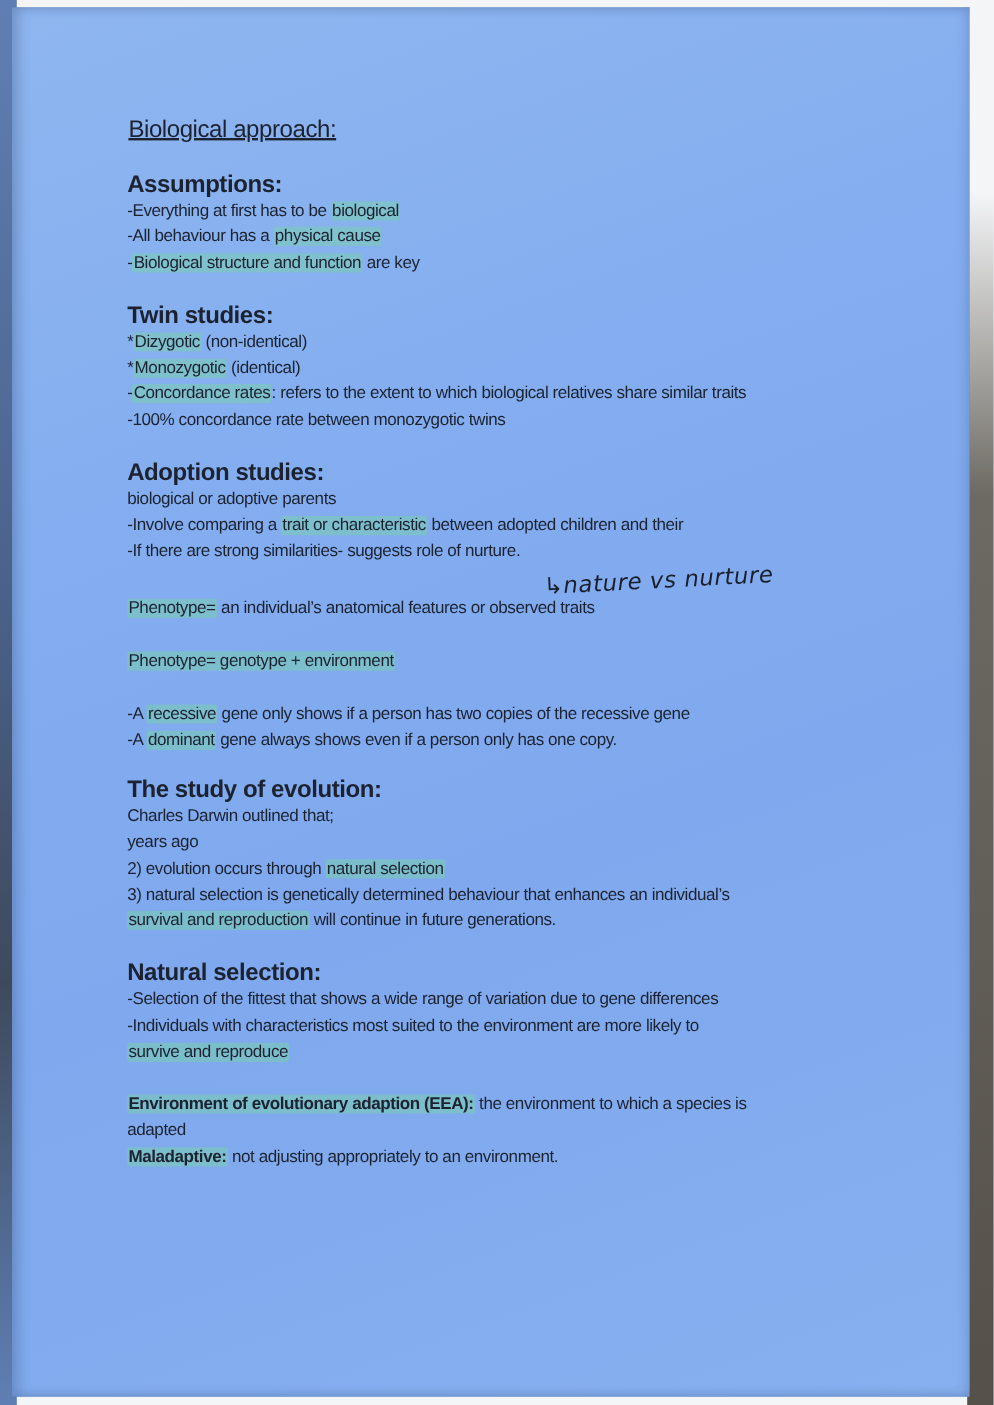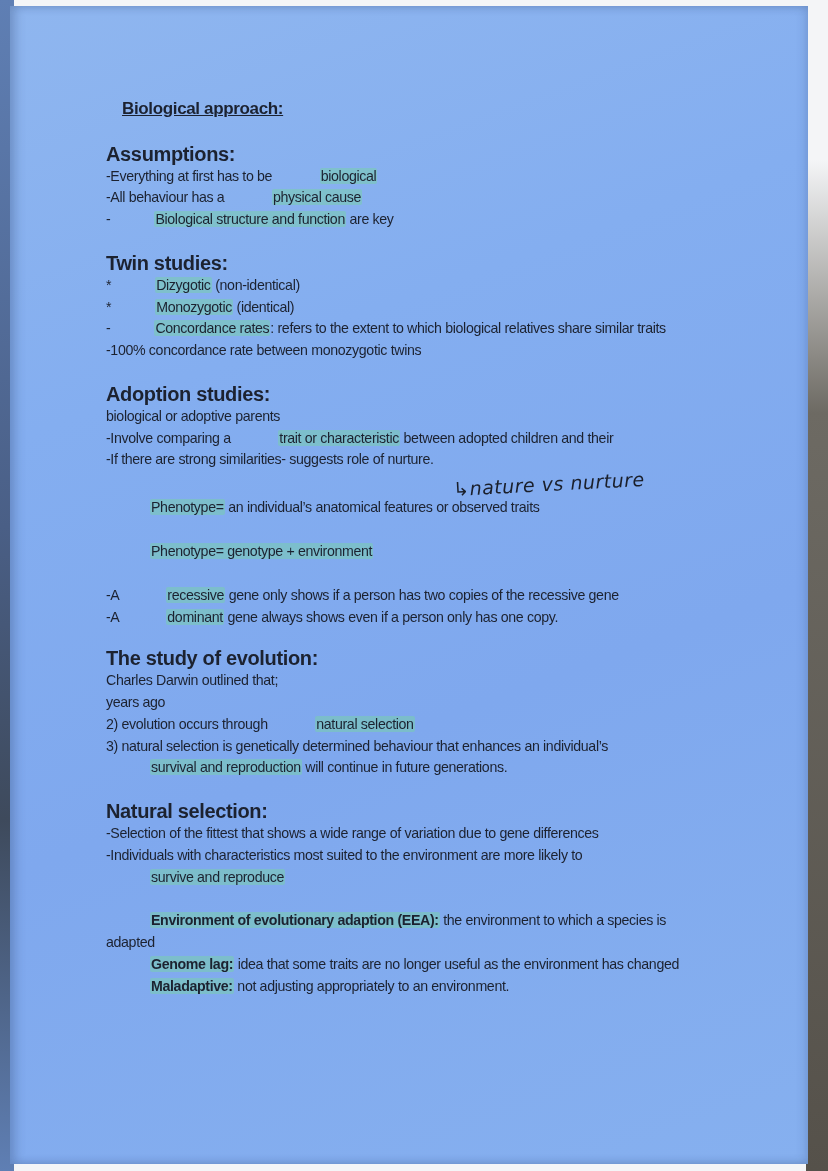--- a/index.html
+++ b/index.html
@@ -40,42 +40,41 @@
       left: 106px;
       top: 98px;
       width: 640px;
       color: #1c2230;
       font-family: "Liberation Sans", sans-serif;
       font-size: 14.2px;
       line-height: 21.8px;
       letter-spacing: -0.35px;
     }
     .title {
-      font-weight: bold;
+      font-weight: normal;
       text-decoration: underline;
-      font-size: 17px;
-      margin: 0 0 24px 16px;
+      font-size: 20px;
+      margin: 0 0 24px 1px;
     }
     .heading {
       font-weight: bold;
       font-size: 20px;
       margin: 0;
     }
     .section {
       margin-bottom: 22px;
     }
     .line {
       margin: 0;
       white-space: nowrap;
     }
     .hl {
       background: rgba(120, 205, 175, 0.55);
       padding: 0 1px;
       border-radius: 2px;
-      margin-left: 44px;
     }
     .bold { font-weight: bold; }
     .handwriting {
       position: absolute;
       left: 453px;
       top: 473px;
       font-family: "DejaVu Sans", sans-serif;
       font-size: 19px;
       color: #1a1f2b;
       letter-spacing: 0.5px;
@@ -142,19 +141,18 @@
   <div class="section">
     <p class="heading">Natural selection:</p>
     <p class="line">-Selection of the fittest that shows a wide range of variation due to gene differences</p>
     <p class="line">-Individuals with characteristics most suited to the environment are more likely to</p>
     <p class="line"><span class="hl">survive and reproduce</span></p>
   </div>
 
   <div class="section">
     <p class="line"><span class="hl bold">Environment of evolutionary adaption (EEA):</span><span> the environment to which a species is</span></p>
     <p class="line">adapted</p>
-    <p class="line"><span class="hl bold">Genome lag:</span><span> idea that some traits are no longer useful as the environment has changed</span></p>
     <p class="line"><span class="hl bold">Maladaptive:</span><span> not adjusting appropriately to an environment.</span></p>
   </div>
 
 </div>
 
 <div class="handwriting">↳nature vs nurture</div>
 
 </body></html>

